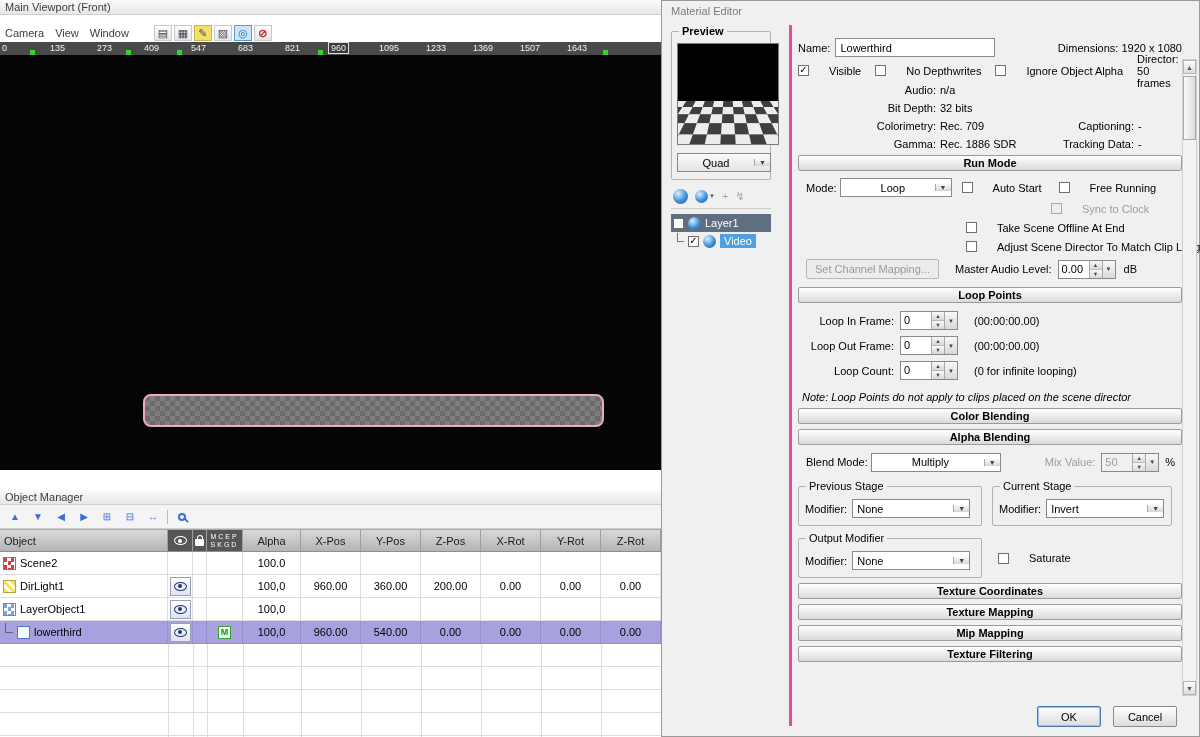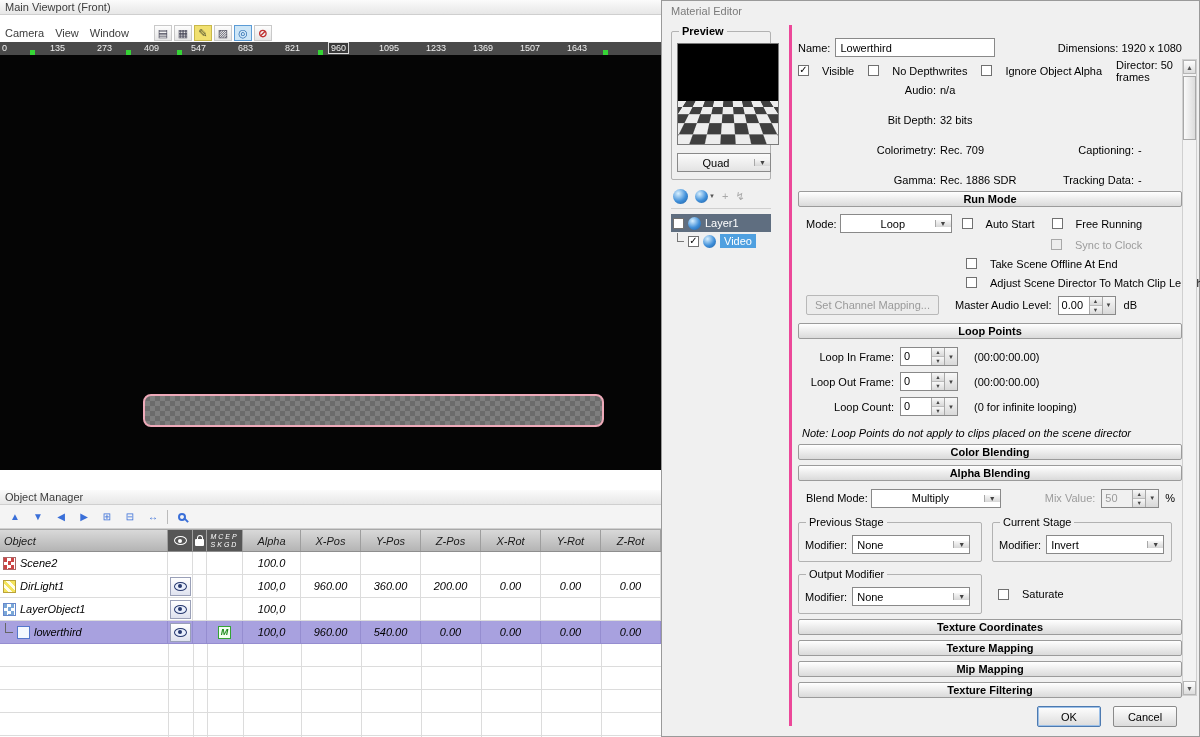--- a/index.html
+++ b/index.html
@@ -29,21 +29,21 @@
   .vp-canvas { position:relative; height:415px; background:#050505; }
   .lower-third { position:absolute; left:143px; top:339px; width:461px; height:33px; border:2px solid #eeaab9; border-radius:8px;
     background-image:conic-gradient(#7e7e7e 25%,#6b6b6b 0 50%,#7e7e7e 0 75%,#6b6b6b 0); background-size:10px 10px; }
 
   .om-toolbar { height:24px; display:flex; align-items:center; gap:5px; padding:0 6px; background:#f4f4f4; border-bottom:1px solid #d0d0d0; }
   .omt { width:18px; height:17px; display:flex; align-items:center; justify-content:center; color:#3a6fd8; font-size:10px; cursor:default; }
   .omt-sep { width:1px; height:14px; background:#bbb; }
   .mag { width:8px; height:8px; border:2px solid #3a6fd8; border-radius:50%; position:relative; }
   .mag::after { content:""; position:absolute; width:6px; height:2px; background:#3a6fd8; transform:rotate(45deg); right:-5px; bottom:-2px; }
 
-  .om-grid { display:grid; grid-template-columns:168px 25px 14px 36px 58px 60px 60px 60px 60px 60px 60px;font-style:italic; }
+  .om-grid { display:grid; grid-template-columns:168px 25px 14px 36px 58px 60px 60px 60px 60px 60px 60px; }
   .om-head { height:23px; background:linear-gradient(#d9d9d9,#b4b4b4); border-top:1px solid #a8a8a8; border-bottom:1px solid #8e8e8e; }
   .om-head .hcell { display:flex; align-items:center; justify-content:center; border-right:1px solid #9e9e9e; color:#1a1a1a; overflow:hidden; }
   .om-head .hcell.dark { background:#565656; color:#fff; }
   .om-head .first { justify-content:flex-start; padding-left:4px; }
   .hletters { display:flex; flex-direction:column; line-height:8px; font-size:7px; letter-spacing:2px; text-align:center; }
 
   .om-row { height:23px; background:#fff; }
   .om-row .cell { display:flex; align-items:center; justify-content:center; border-right:1px solid #dcdcdc; border-bottom:1px solid #dcdcdc; overflow:hidden; }
   .om-row .name-cell { justify-content:flex-start; padding-left:3px; gap:4px; }
   .om-row.selected { background:#a8a1df; }
@@ -99,35 +99,35 @@
 
   .spin { display:flex; align-items:stretch; height:19px; border:1px solid #898989; background:#fff; }
   .spin .sval { width:30px; padding:2px 3px; overflow:hidden; }
   .spin .sarrows { width:13px; display:flex; flex-direction:column; border-left:1px solid #a8a8a8; }
   .spin .sarrows i { flex:1; font-style:normal; font-size:5.5px; color:#444; background:linear-gradient(#f8f8f8,#d9d9d9); display:flex; align-items:center; justify-content:center; border-bottom:1px solid #bbb; }
   .spin .sarrows i:last-child { border-bottom:none; }
   .spin .scombo { width:13px; border-left:1px solid #a8a8a8; background:linear-gradient(#f8f8f8,#d9d9d9); font-size:6px; color:#444; display:flex; align-items:center; justify-content:center; }
   .spin.disabled { background:#f0f0f0; }
   .spin.disabled .sval { color:#9a9a9a; }
 
-  .cbx { display:inline-flex; align-items:center; gap:13px; white-space:nowrap; cursor:default; }
+  .cbx { display:inline-flex; align-items:center; gap:20px; white-space:nowrap; cursor:default; }
   .cb { width:11px; height:11px; border:1px solid #707070; background:#fff; display:inline-flex; align-items:center; justify-content:center; font-size:10px; line-height:1; flex:none; }
   .cb.checked::after { content:"✓"; margin-top:-1px; }
   .cbx.disabled { color:#9c9c9c; }
   .cbx.disabled .cb { border-color:#a8a8a8; background:#ededed; }
   .lbl.disabled { color:#9c9c9c; }
 
   .shdr { height:16px; margin:5px 0; border:1px solid #9b9b9b; background:linear-gradient(#ffffff,#dadada); font-weight:bold; text-align:center; line-height:14px; border-radius:2px; }
 
   .r-row { display:flex; align-items:center; }
   .name-row { margin-top:12px; height:21px; }
   .flags-row { margin-top:5px; height:15px; gap:14px; }
   .text-input { height:19px; border:1px solid #898989; padding:2px 4px; font:inherit; width:160px; background:#fff; margin-left:5px; }
   .push-right { margin-left:auto; }
-  .info-grid { display:grid; grid-template-columns:142px 112px 86px 1fr; row-gap:18px; margin:6px 0 2px; }
+  .info-grid { display:grid; grid-template-columns:142px 112px 86px 1fr; row-gap:6px; margin:6px 0 2px; }
   .info-grid .il { text-align:right; padding-right:4px; }
 
   .run-sec .r-row { height:19px; }
   .ml4{margin-left:3px;padding-left:36px;} .ml6{margin-left:6px;} .ml8{margin-left:8px;} .ml10{margin-left:10px;} .ml16{margin-left:16px;} .ml17{margin-left:17px;} .ml44{margin-left:44px;}
   .ind168{margin-left:168px;} .ind253{margin-left:253px;}
   .pl8{padding-left:8px;}
 
   button.ctl { font:inherit; height:20px; padding:0 8px; border:1px solid #8a8a8a; background:linear-gradient(#fefefe,#dcdcdc); border-radius:2px; }
   button.ctl.disabled { color:#9a9a9a; border-color:#b8b8b8; background:#ececec; }
   .audio-row { height:26px; }

